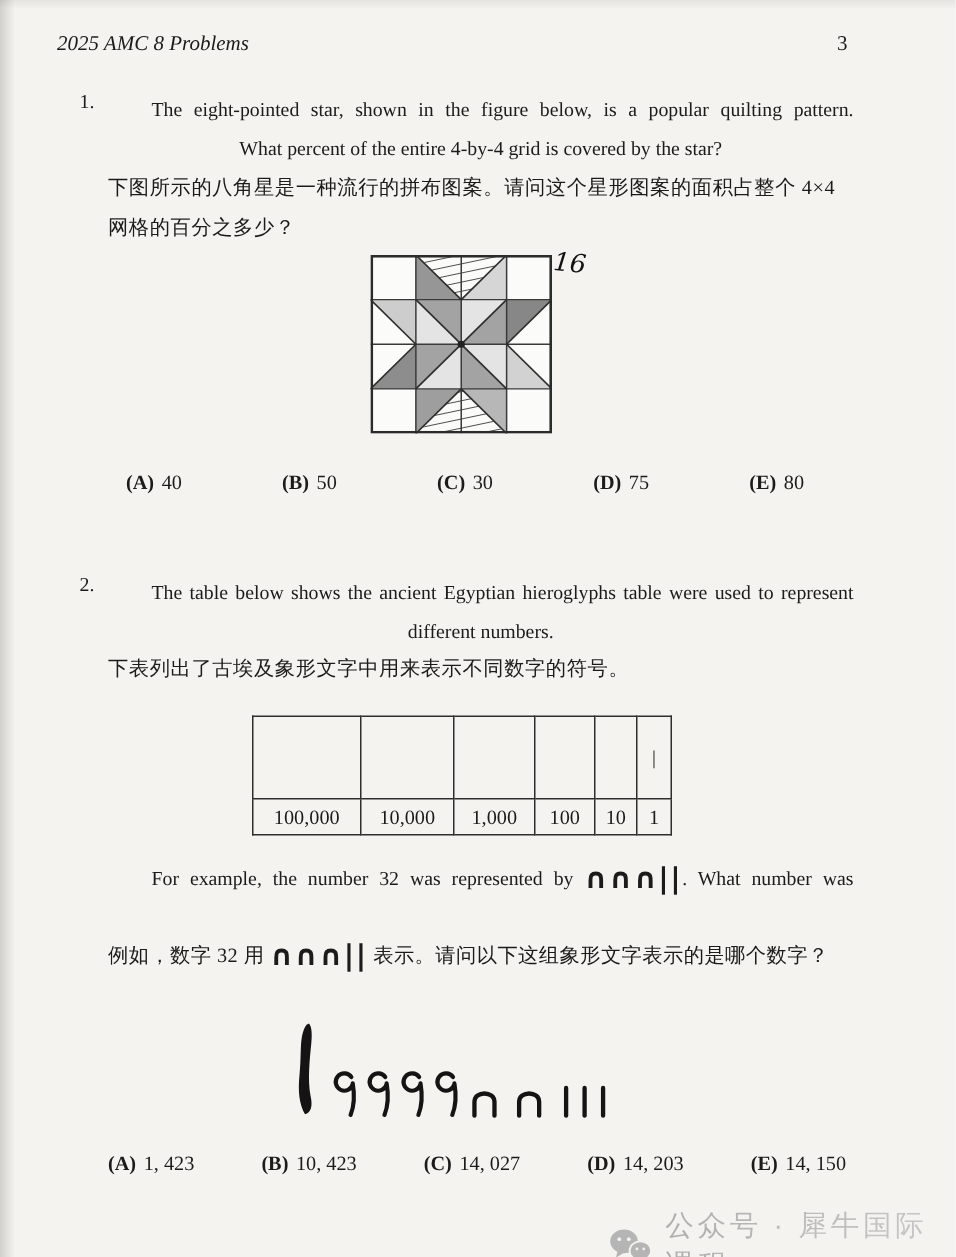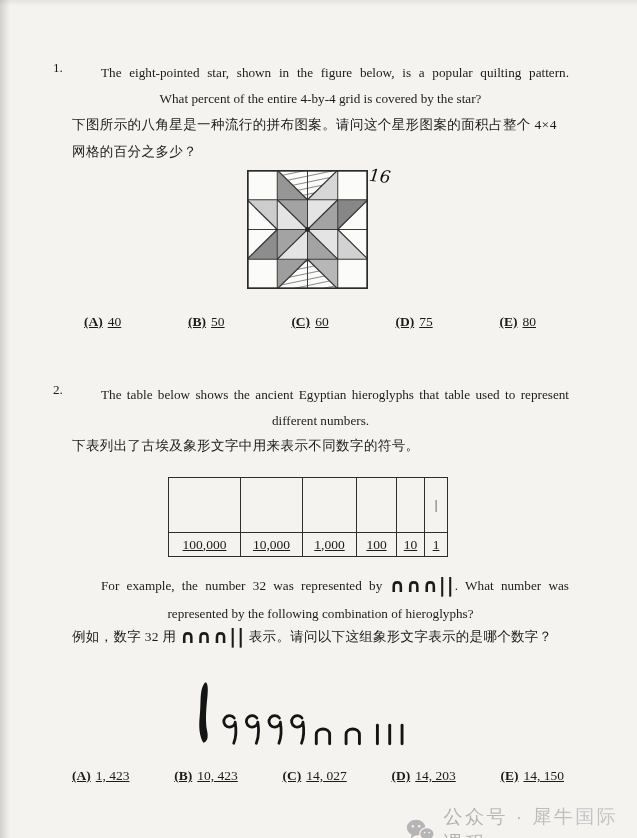--- a/index.html
+++ b/index.html
@@ -19,51 +19,55 @@
   .abs{position:absolute;}
   .header{left:38px;top:22px;width:527px;display:flex;justify-content:space-between;align-items:baseline;}
   .title{font-style:italic;font-size:14px;}
   .pagenum{font-size:14px;}
   .prob{display:flex;}
   .pnum{width:19px;font-size:13.2px;flex:0 0 auto;}
   .ptext{width:497px;font-size:13.2px;line-height:25.5px;}
   .jline{text-align:justify;text-align-last:justify;margin-left:29px;}
   .lline{text-align:center;}
   .zh{font-size:13.5px;line-height:26.5px;letter-spacing:0.4px;}
-  .choices{display:flex;justify-content:space-between;font-size:13.5px;text-decoration:underline;}
+  .choices{display:flex;justify-content:space-between;font-size:13.5px;}
   .choices .lab{font-weight:bold;}
   .choices .val{margin-left:5px;}
   
   .figwrap{left:247px;top:170px;width:160px;height:122px;}
   .hand16{position:absolute;left:122px;top:-4px;font-size:17px;font-style:italic;
     font-family:"DejaVu Serif",serif;transform:rotate(6deg);color:#111;}
   
   table.hiero{border-collapse:collapse;}
   table.hiero td{border:1.4px solid #2e2e2e;text-align:center;font-size:13.5px;padding:0;}
   tr.glyphrow td{height:54px;font-size:13px;vertical-align:middle;}
-  tr.valrow td{height:23px;text-decoration:underline;}
+  tr.valrow td{height:23px;}
   
   .inglyph{font-family:"DejaVu Sans",sans-serif;font-size:19px;letter-spacing:1px;
     vertical-align:-2px;line-height:0;font-weight:bold;}
   .exline{line-height:27.5px;}
   .zhex{width:520px;font-size:13.5px;letter-spacing:0.3px;}
   
   .wm{left:406px;top:804px;display:flex;align-items:center;gap:9px;}
   .wmtext{font-size:19px;letter-spacing:2.5px;
     background:linear-gradient(to right,#aeaeae,#c9c9c9);
     -webkit-background-clip:text;background-clip:text;color:transparent;
     font-family:"Liberation Sans",sans-serif;}
 </style>
 </head>
 <body>
 
 <div class="page">
   <div class="edge-left"></div>
   <div class="edge-top"></div>
 
+  <div class="abs header">
+    <span class="title">2025 AMC 8 Problems</span>
+    <span class="pagenum">3</span>
+  </div>
 
   <div class="abs prob" style="left:53px;top:60px;">
     <span class="pnum">1.</span>
     <div class="ptext">
       <div class="jline">The eight-pointed star, shown in the figure below, is a popular quilting pattern.</div>
       <div class="lline">What percent of the entire 4-by-4 grid is covered by the star?</div>
     </div>
   </div>
   <div class="abs zh" style="left:72px;top:112px;width:500px;">
     <div>下图所示的八角星是一种流行的拼布图案。请问这个星形图案的面积占整个 4×4</div>
@@ -123,29 +127,29 @@
       </g>
       <rect x="0.8" y="0.8" width="118.4" height="118.4" fill="none" stroke="#2b2b2b" stroke-width="1.8"></rect>
       <circle cx="60" cy="60" r="2.4" fill="#222"></circle>
     </svg>
     <span class="hand16">16</span>
   </div>
 
   <div class="abs choices" style="left:84px;top:314px;width:452px;">
     <span><span class="lab">(A)</span><span class="val">40</span></span>
     <span><span class="lab">(B)</span><span class="val">50</span></span>
-    <span><span class="lab">(C)</span><span class="val">60</span></span>
+    <span><span class="lab">(C)</span><span class="val">30</span></span>
     <span><span class="lab">(D)</span><span class="val">75</span></span>
     <span><span class="lab">(E)</span><span class="val">80</span></span>
   </div>
 
   <div class="abs prob" style="left:53px;top:382px;">
     <span class="pnum">2.</span>
     <div class="ptext">
-      <div class="jline">The table below shows the ancient Egyptian hieroglyphs that table used to represent</div>
+      <div class="jline">The table below shows the ancient Egyptian hieroglyphs table were used to represent</div>
       <div class="lline">different numbers.</div>
     </div>
   </div>
   <div class="abs zh" style="left:72px;top:433px;width:500px;">下表列出了古埃及象形文字中用来表示不同数字的符号。</div>
 
   <div class="abs" style="left:168px;top:477px;">
     <table class="hiero">
       <colgroup>
         <col style="width:72px">
           <col style="width:62px">
@@ -172,21 +176,20 @@
         <td>1</td>
       </tr>
     </tbody>
       </table>
   </div>
 
   <div class="abs ptext exline" style="left:72px;top:572px;">
     <div class="jline">
       <span>For example, the number 32 was represented by </span><span class="inglyph">∩∩∩||</span><span>. What number was</span>
     </div>
-    <div class="lline">represented by the following combination of hieroglyphs?</div>
   </div>
   <div class="abs zh zhex" style="left:72px;top:624px;">
     <span>例如，数字 32 用 </span><span class="inglyph">∩∩∩||</span><span> 表示。请问以下这组象形文字表示的是哪个数字？</span>
   </div>
 
   <div class="abs" style="left:191px;top:680px;">
     <svg id="hieroSvg" width="228" height="68" viewBox="0 0 222 66">
         <path d="M11,3 C6,10 8,21 6.5,35 C5.3,46 6.3,55 10,61 C13.8,60 15.2,56 13.6,49 C11.6,39 13.1,25 14.1,15 C14.8,8 14.2,4 12.6,2.2 Z" transform="translate(2,0)" fill="#141414" stroke="none"></path>
         <path d="M13,41.5 a5.6,5.6 0 1 1 -0.9,-4.6 M13,41 C14.2,48 13.8,56 11.6,61.5" transform="translate(30,0)" fill="none" stroke="#141414" stroke-width="2.7" stroke-linecap="round"></path>
         <path d="M13,41.5 a5.6,5.6 0 1 1 -0.9,-4.6 M13,41 C14.2,48 13.8,56 11.6,61.5" transform="translate(52,0)" fill="none" stroke="#141414" stroke-width="2.7" stroke-linecap="round"></path>

